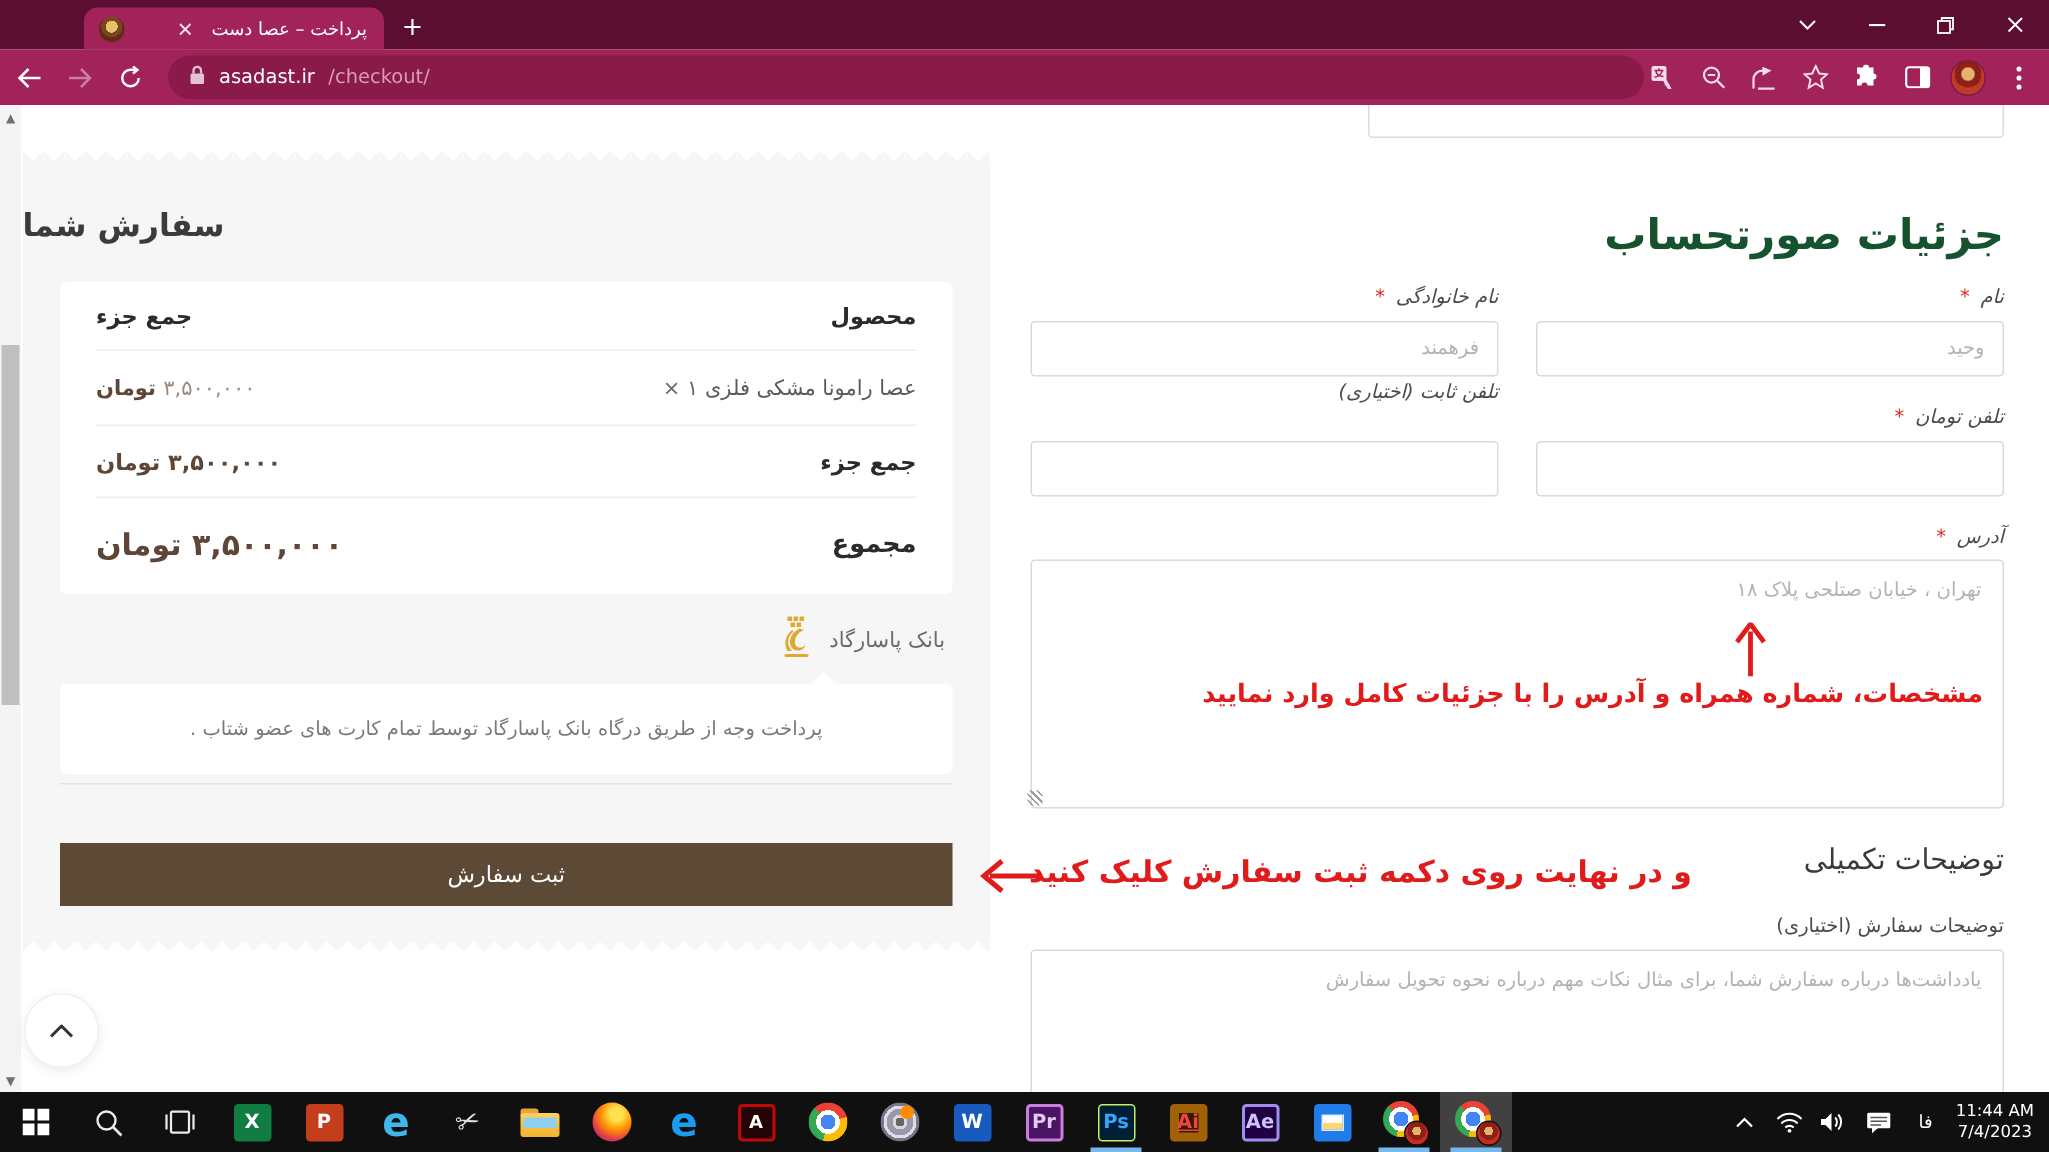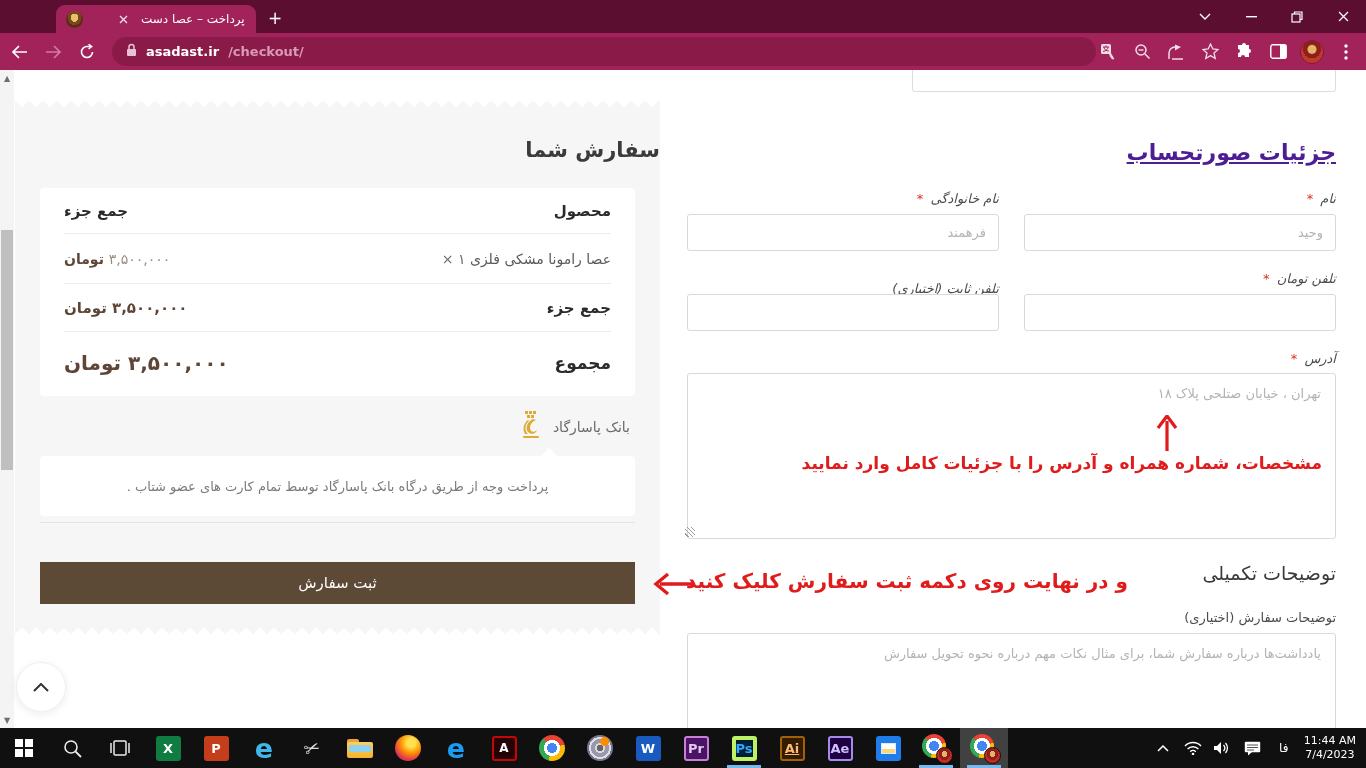--- a/index.html
+++ b/index.html
@@ -10,21 +10,21 @@
   .titlebar { position:absolute; top:0; left:0; width:100%; height:33px; background:#5c0e31; }
   .tab { position:absolute; left:56px; top:5px; width:200px; height:28px; background:#a1235a; border-radius:9px 9px 0 0; display:flex; align-items:center; padding:0 10px; gap:10px; }
   .tab-favicon { width:17px; height:17px; border-radius:50%; background:radial-gradient(circle at 50% 40%, #e8c06a 0 4px, #7a4520 4px 7px, #5c2d12 7px); flex:0 0 auto; }
   .tab-close { width:16px; height:16px; margin-left:22px; display:flex; align-items:center; justify-content:center; color:#f3dce6; font-size:12px; cursor:default; }
   .tab-title { color:#ffffff; font-size:12px; white-space:nowrap; direction:rtl; }
   .newtab { position:absolute; left:262px; top:7px; width:26px; height:22px; display:flex; align-items:center; justify-content:center; color:#fff; font-size:17px; border-radius:4px; }
   .win-controls { position:absolute; right:0; top:0; height:33px; display:flex; }
   .win-btn { width:46px; height:33px; display:flex; align-items:center; justify-content:center; color:#fff; }
 
   
-  .toolbar { position:absolute; top:33px; left:0; width:100%; height:37px; background:#a1235a; display:flex; align-items:center;font-weight:bold; }
+  .toolbar { position:absolute; top:33px; left:0; width:100%; height:37px; background:#a1235a; display:flex; align-items:center; }
   .nav-btn { width:30px; height:30px; display:flex; align-items:center; justify-content:center; margin-left:4px; }
   .urlbar { position:absolute; left:112px; top:4px; width:984px; height:29px; background:#8a1b49; border-radius:15px; display:flex; align-items:center; padding:0 14px; gap:9px; }
   .url-host { color:#ffffff; font-size:13px; }
   .url-path { color:#d99ab8; font-size:13px; }
   .tb-right { position:absolute; right:6px; top:3px; height:31px; display:flex; align-items:center; gap:6px; }
   .tb-icon { width:28px; height:28px; display:flex; align-items:center; justify-content:center; }
   .avatar { width:24px; height:24px; border-radius:50%; background:radial-gradient(circle at 50% 38%, #e7b36a 0 4px, #8d2018 5px 9px, #c0392b 9px); border:1px solid #7e1a44; }
 
   
   .page { position:absolute; top:70px; left:0; width:1366px; height:658px; background:#fff; overflow:hidden; direction:rtl; }
@@ -33,21 +33,21 @@
   .sb-arrow.down { position:absolute; bottom:0; }
   .sb-thumb { position:absolute; top:160px; left:1px; width:12px; height:240px; background:#bfbfbf; }
 
   
   .panel { position:absolute; right:706px;  top:40px; width:645px; height:515px; background:#f6f6f6; }
   .zz { position:absolute; left:0; right:0; height:9px;
         background: linear-gradient(-45deg, #f6f6f6 7px, rgba(0,0,0,0) 0), linear-gradient(45deg, #f6f6f6 7px, rgba(0,0,0,0) 0);
         background-repeat:repeat-x; background-size:14px 14px; }
   .zz-top { top:-9px; background-position:left bottom; }
   .zz-bottom { bottom:-9px; transform:scaleY(-1); background-position:left bottom; }
-  .order-title { position:absolute; top:28px; left:0; right:0; text-align:right; font-size:21px; font-weight:bold; color:#3b3b3b; }
+  .order-title { position:absolute; top:28px; left:0; right:0; text-align:left; font-size:21px; font-weight:bold; color:#3b3b3b; }
   .order-card { position:absolute; top:78px; left:25px; right:25px; height:208px; background:#fff; border-radius:4px; padding:0 24px; }
   .row { display:flex; justify-content:space-between; align-items:center; border-bottom:1px solid #ededed; }
   .row.head { height:46px; font-size:15px; font-weight:bold; color:#2b2b2b; }
   .row.item { height:50px; font-size:14px; color:#5a5a5a; }
   .row.sub  { height:48px; font-size:15px; font-weight:bold; color:#2b2b2b; }
   .row.total{ height:62px; border-bottom:none; font-size:17px; font-weight:bold; color:#2b2b2b; }
   .price { color:#5e4536; font-weight:bold; font-size:14px; }
   .price .amt-light { color:#9b8b7e; font-weight:normal; }
   .row.sub .price { font-size:15px; }
   .row.total .price { font-size:20px; }
@@ -55,21 +55,21 @@
   .bank-row { position:absolute; top:300px; right:30px; display:flex; align-items:center; gap:10px; font-size:14px; color:#6b6b6b; }
   .tooltip { position:absolute; top:346px; left:25px; right:25px; height:60px; background:#fff; border-radius:4px; display:flex; align-items:center; justify-content:center; font-size:13px; color:#7a7a7a; }
   .tooltip::before { content:""; position:absolute; top:-8px; right:78px; border:8px solid rgba(0,0,0,0); border-bottom-color:#fff; border-top:none; }
   .pay-divider { position:absolute; top:412px; left:25px; right:25px; border-top:1px solid #e4e4e4; }
   .submit-btn { position:absolute; top:452px; left:25px; right:25px; height:42px; background:#5d4a36; color:#fff; border:none; font-size:15px; font-family:inherit; display:flex; align-items:center; justify-content:center; }
 
   .scrolltop { position:absolute; right:1300px; top:592px; width:50px; height:50px; border-radius:50%; background:#fff; border:1px solid #f0f0f0; box-shadow:0 2px 8px rgba(0,0,0,0.08); display:flex; align-items:center; justify-content:center; color:#333; }
 
   
   .partial-input { position:absolute; top:-14px; right:30px; width:424px; height:36px; border:1px solid #dcdcdc; border-radius:3px; background:#fff; }
-  .form-title { position:absolute; top:70px; right:30px; font-size:22px; font-weight:bold; color:#4c1d95;text-decoration:underline; }
+  .form-title { position:absolute; top:70px; right:30px; font-size:28px; font-weight:bold; color:#14532d; }
   .flabel { position:absolute; font-size:13px; color:#4c4c4c;font-style:italic; }
   .req { color:#e02b20; margin-right:3px; }
   .fin { position:absolute; height:37px; width:312px; border:1px solid #d9d9d9; border-radius:3px; background:#fff; font-family:inherit; font-size:13px; color:#444; padding:0 12px; direction:rtl; }
   ::placeholder { color:#b3b3b3; opacity:1; }
   .ta { position:absolute; right:30px; width:649px; border:1px solid #d9d9d9; border-radius:3px; background:#fff; font-family:inherit; font-size:13px; color:#444; padding:12px 14px; resize:none; direction:rtl; }
   .ta-addr { top:303px; height:166px; }
   .ta-notes { top:563px; height:130px; }
   .resize-grip { position:absolute; top:457px; right:671px; width:10px; height:10px; background:repeating-linear-gradient(45deg, rgba(0,0,0,0) 0 2px, #9a9a9a 2px 3px); }
   .notes-title { position:absolute; top:492px; right:30px; font-size:19px; font-weight:normal; color:#3a3a3a; }
   .notes-label { position:absolute; top:540px; right:30px; font-size:13px; color:#4c4c4c; }
@@ -84,22 +84,22 @@
   
   .taskbar { position:absolute; bottom:0; left:0; width:100%; height:40px; background:#101010; display:flex; align-items:center; color:#fff; }
   .tb-item { width:48px; height:40px; display:flex; align-items:center; justify-content:center; position:relative; flex:0 0 auto; }
   .tb-item.running::after { content:""; position:absolute; bottom:0; left:7px; right:7px; height:3px; background:#76b9ed; }
   .tb-item.active { background:#414141; }
   .sq { width:25px; height:25px; border-radius:3px; display:flex; align-items:center; justify-content:center; font-weight:bold; font-size:13px; }
   .sq.xl { background:#107c41; color:#fff; }
   .sq.pp { background:#c43e1c; color:#fff; }
   .sq.wd { background:#185abd; color:#fff; }
   .sq.pr { background:#4a1464; border:2px solid #c77fd9; color:#e6c6f2; }
-  .sq.ps { background:#001e36; border:4px solid #bef264; color:#31a8ff; }
-  .sq.ai { background:#331c00; border:2px solid #a16207; color:#fdba74;text-decoration:underline; }
+  .sq.ps { background:#001e36; border:1px solid #bef264; color:#31a8ff; }
+  .sq.ai { background:#331c00; border:6px solid #a16207; color:#ef4444;text-decoration:underline; }
   .sq.ae { background:#1f0040; border:2px solid #a28cf0; color:#cfc0ff; }
   .sq.ac { background:#230303; border:2px solid #c40606; color:#fff; font-size:12px; }
   .letter-e { font-size:27px; font-weight:bold; line-height:1; }
   .ie-e { color:#41b6e8; }
   .edge-e { color:#1a9cf0; }
   .chrome-ball { width:26px; height:26px; border-radius:50%;
       background: radial-gradient(circle, #4285f4 0 5px, #fff 5px 8px, rgba(0,0,0,0) 8px),
                   conic-gradient(from -45deg, #ea4335 0 120deg, #fbbc05 0 240deg, #34a853 0 360deg); }
   .chrome-ball.small { width:24px; height:24px; }
   .badge-wrap { position:relative; width:28px; height:28px; }
@@ -308,21 +308,21 @@
     </div>
     <div class="flabel" style="top:121px; right:367px;">
       <span>نام خانوادگی</span> <span class="req">*</span>
     </div>
     <input class="fin" style="top: 144px; right: 30px;" placeholder="وحید">
     <input class="fin" style="top: 144px; right: 367px;" placeholder="فرهمند">
 
     <div class="flabel" style="top:201px; right:30px;">
       <span>تلفن تومان</span> <span class="req">*</span>
     </div>
-    <div class="flabel" style="top:211px; right:367px;">
+    <div class="flabel" style="top:184px; right:367px;">
       <span>تلفن ثابت (اختیاری)</span>
     </div>
     <input class="fin" style="top: 224px; right: 30px;">
     <input class="fin" style="top: 224px; right: 367px;">
 
     <div class="flabel" style="top:281px; right:30px;">
       <span>آدرس</span> <span class="req">*</span>
     </div>
     <textarea class="ta ta-addr" placeholder="تهران ، خیابان صتلحی پلاک ۱۸" style=""></textarea>
     <div class="resize-grip"></div>

